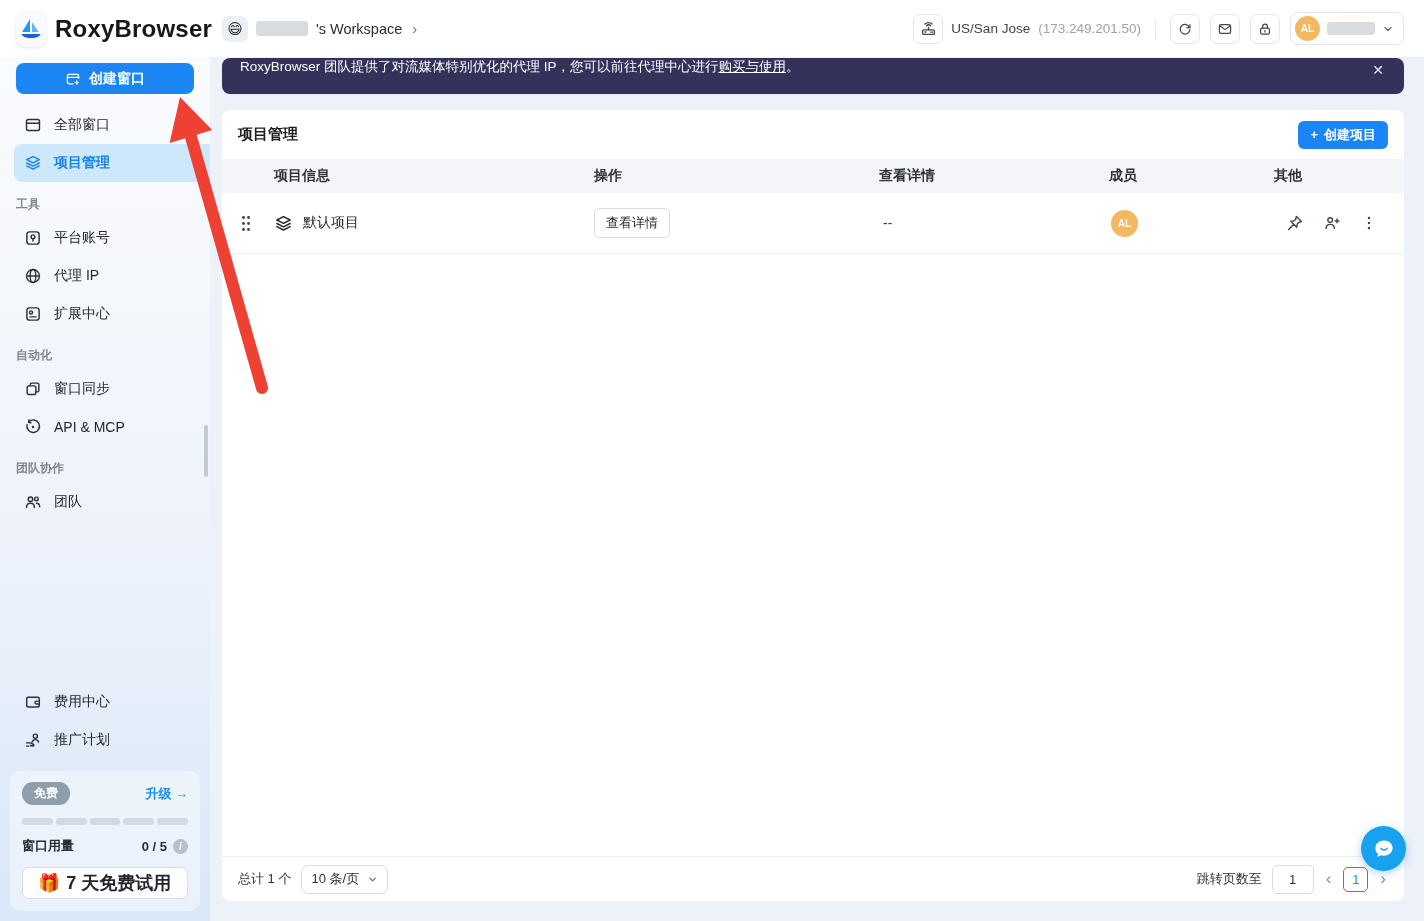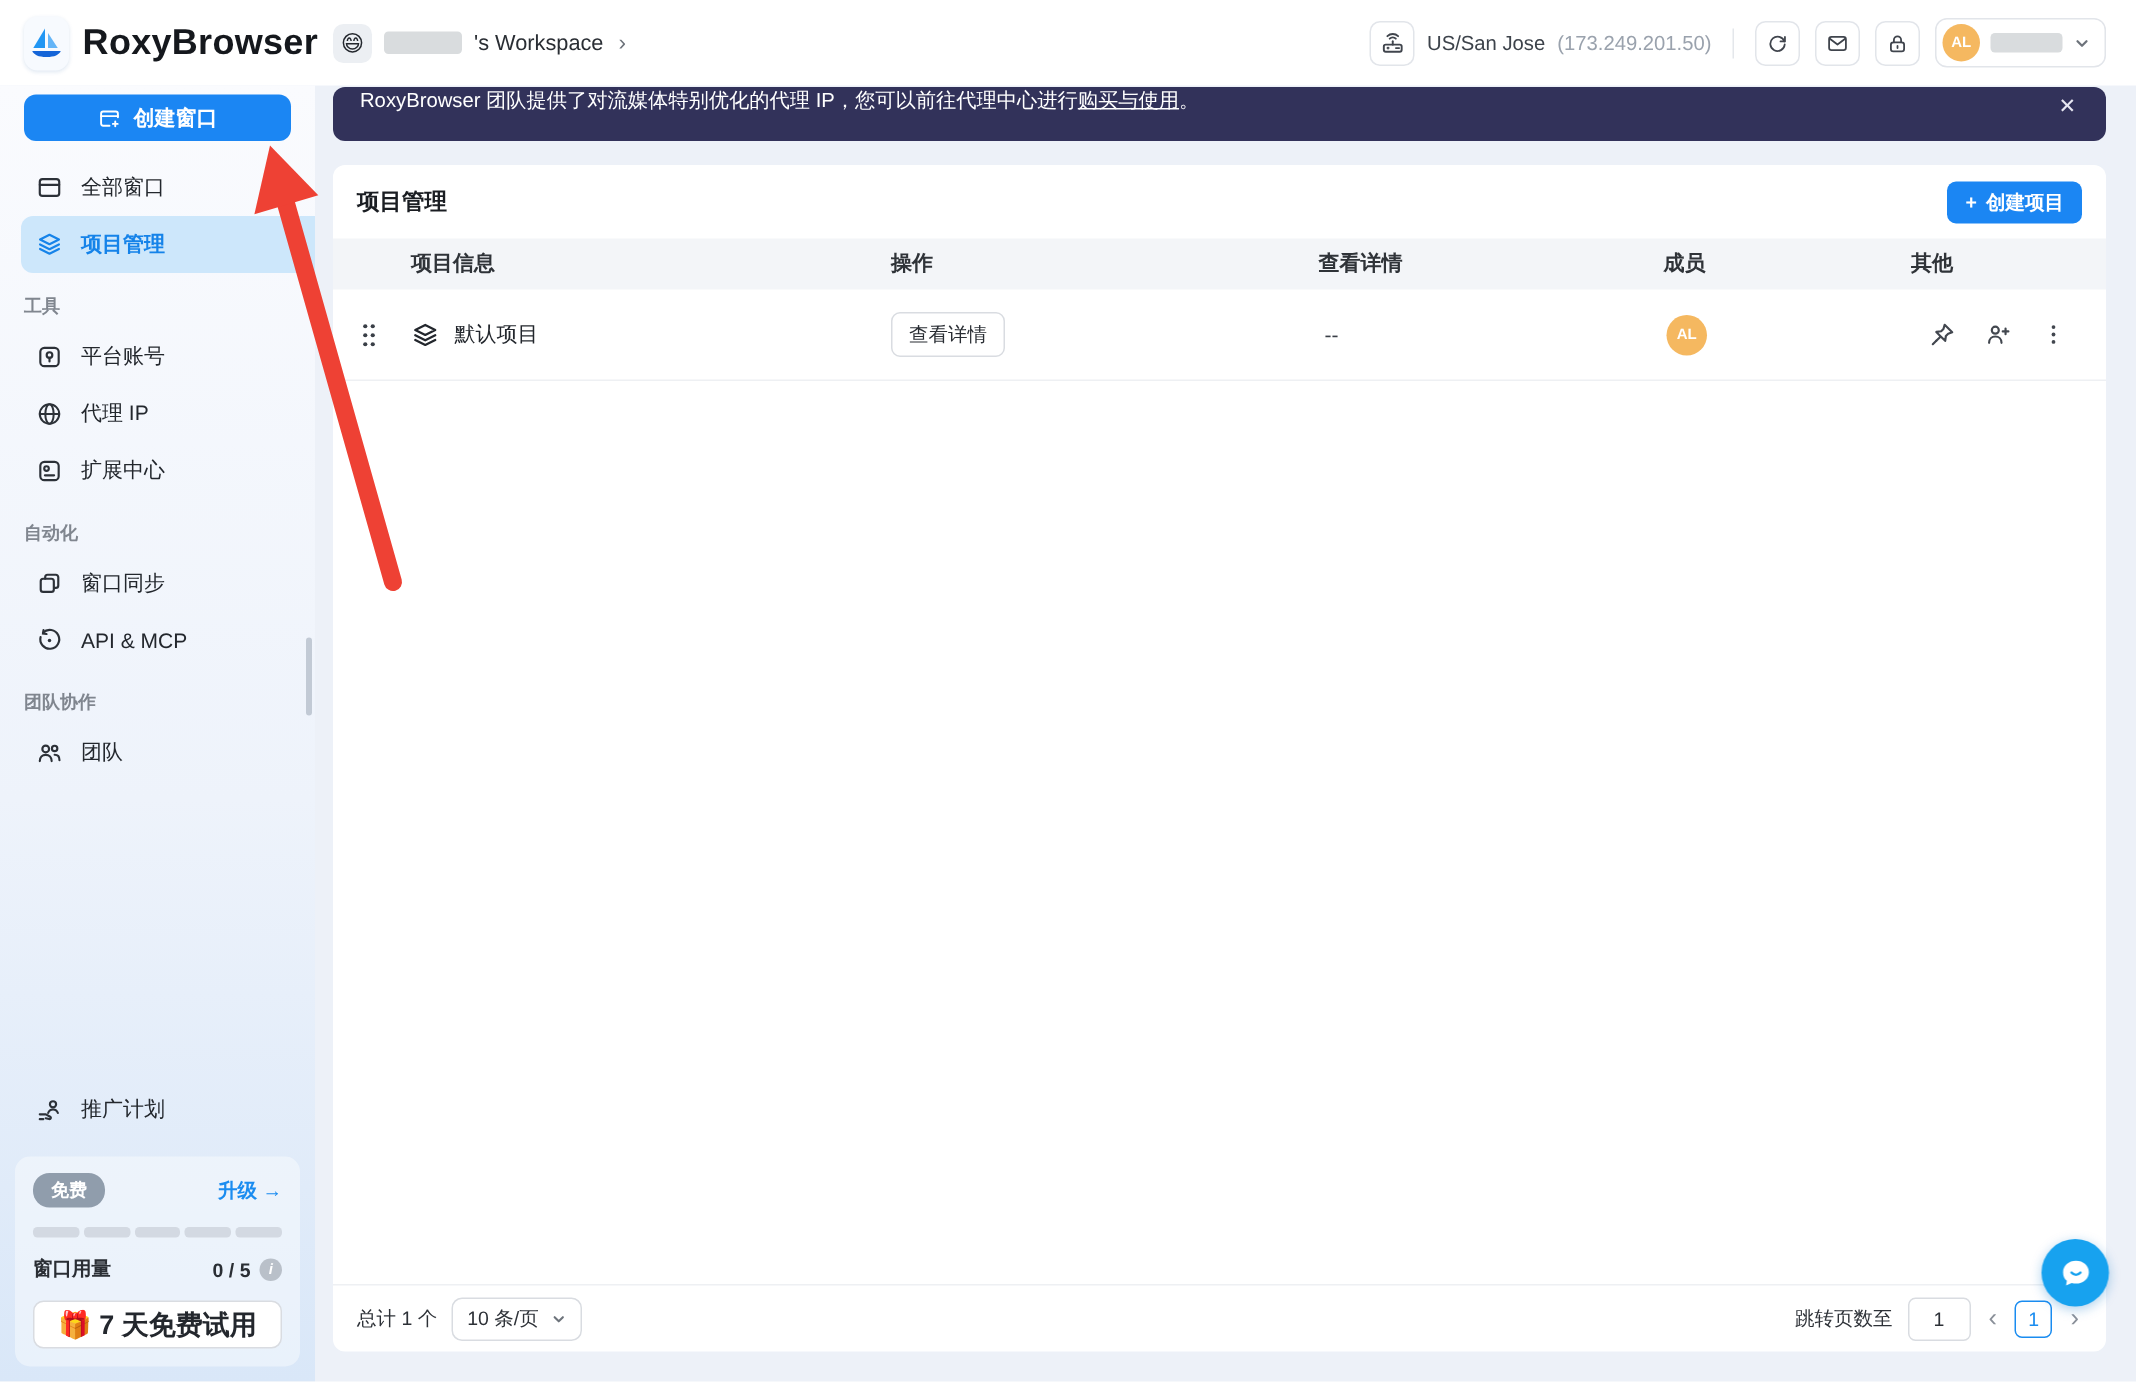--- a/index.html
+++ b/index.html
@@ -256,20 +256,29 @@
       </span>
       <span>团队</span>
     </div>
 
     <div class="sb-scroll-thumb"></div>
 
     <div class="sidebar-bottom">
       <div class="nav-item">
         <span class="nv-icon">
           <svg width="18" height="18" viewBox="0 0 20 20" fill="none" stroke="currentColor" stroke-width="1.6" stroke-linecap="round" stroke-linejoin="round">
+            <rect x="3" y="4.8" width="14" height="10.8" rx="2"></rect>
+            <path d="M17 9 h-3.2 a1.6 1.6 0 0 0 0 3.2 H17"></path>
+          </svg>
+        </span>
+        <span>费用中心</span>
+      </div>
+      <div class="nav-item">
+        <span class="nv-icon">
+          <svg width="18" height="18" viewBox="0 0 20 20" fill="none" stroke="currentColor" stroke-width="1.6" stroke-linecap="round" stroke-linejoin="round">
             <circle cx="12.6" cy="5.8" r="2.3"></circle>
             <path d="M9 12.2 c.6-1.8 1.9-2.6 3.6-2.6 s3 .8 3.6 2.6"></path>
             <path d="M2.8 13.2 h4.5 l3.2 1.8 c1 .6.4 2-.8 1.7 l-2.5-.6"></path>
             <path d="M2.8 16.8 h2.6"></path>
           </svg>
         </span>
         <span>推广计划</span>
       </div>
 
       <div class="plan-card">

